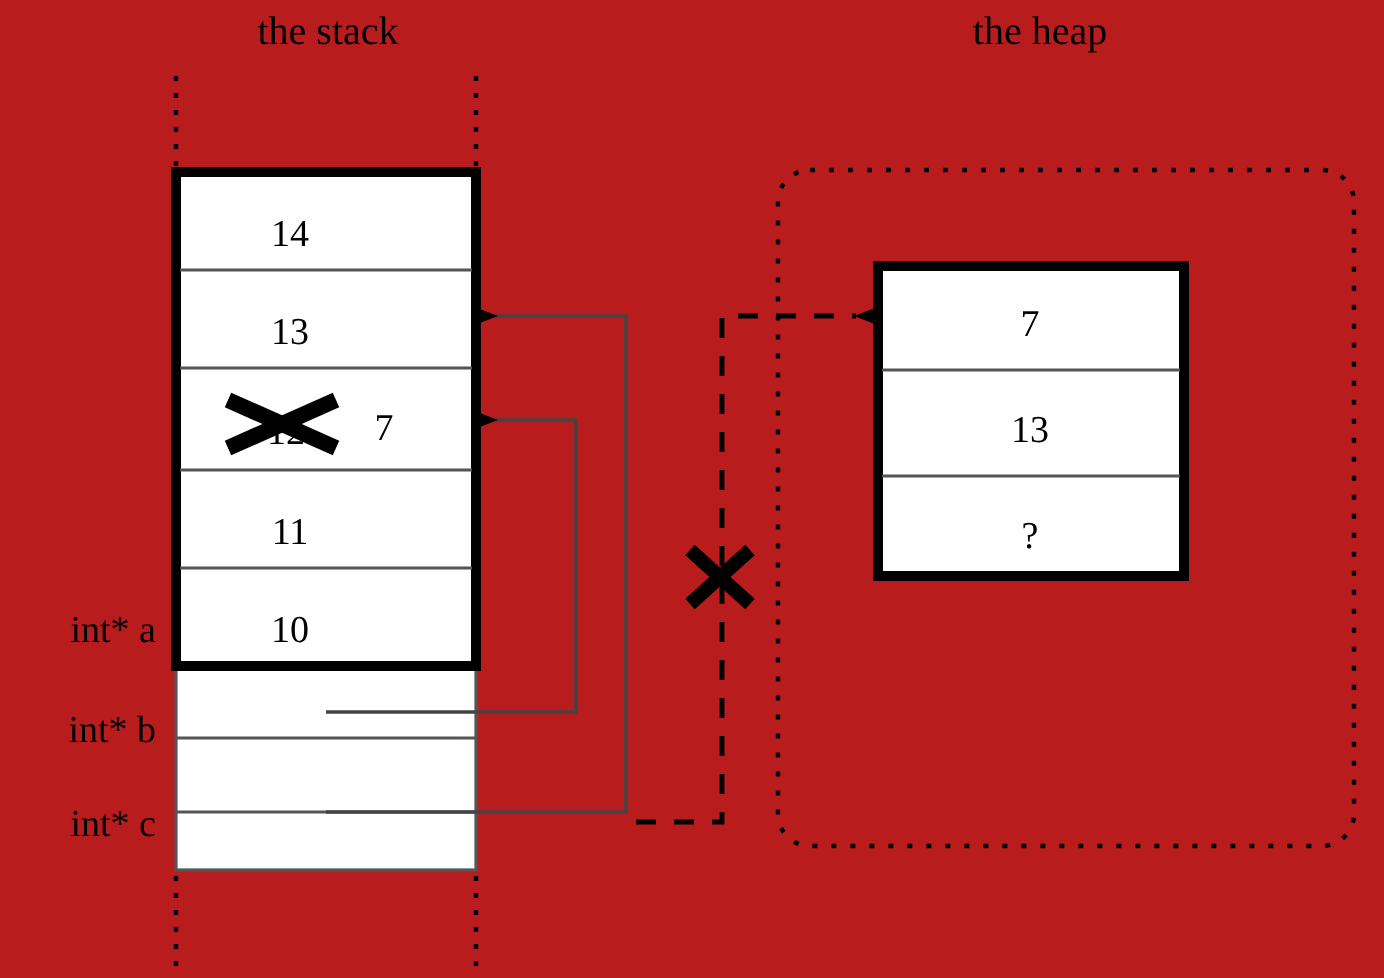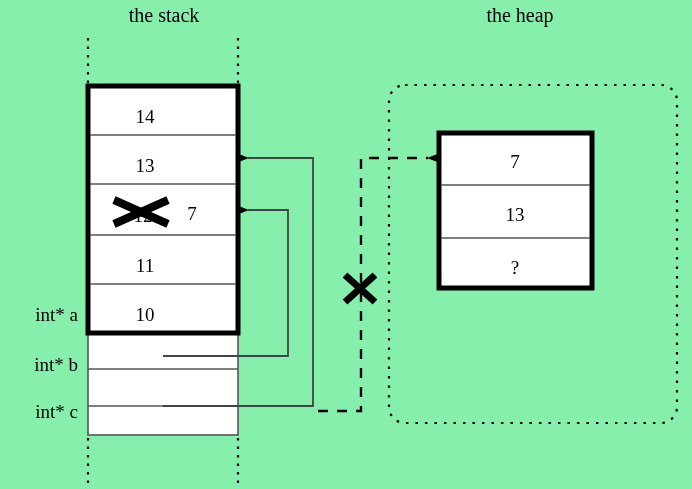--- a/index.html
+++ b/index.html
@@ -9,21 +9,21 @@
     background: #ffffff;
   }
   body {
     font-family: "Liberation Serif", "DejaVu Serif", serif;
     color: #000000;
   }
   #diagram-root {
     position: relative;
     width: 692px;
     height: 489px;
-    background: #86efac;
+    background: #b91c1c;
     overflow: hidden;
   }
   #diagram-svg {
     position: absolute;
     left: 0;
     top: 0;
     width: 692px;
     height: 489px;
   }
   .svg-label {

